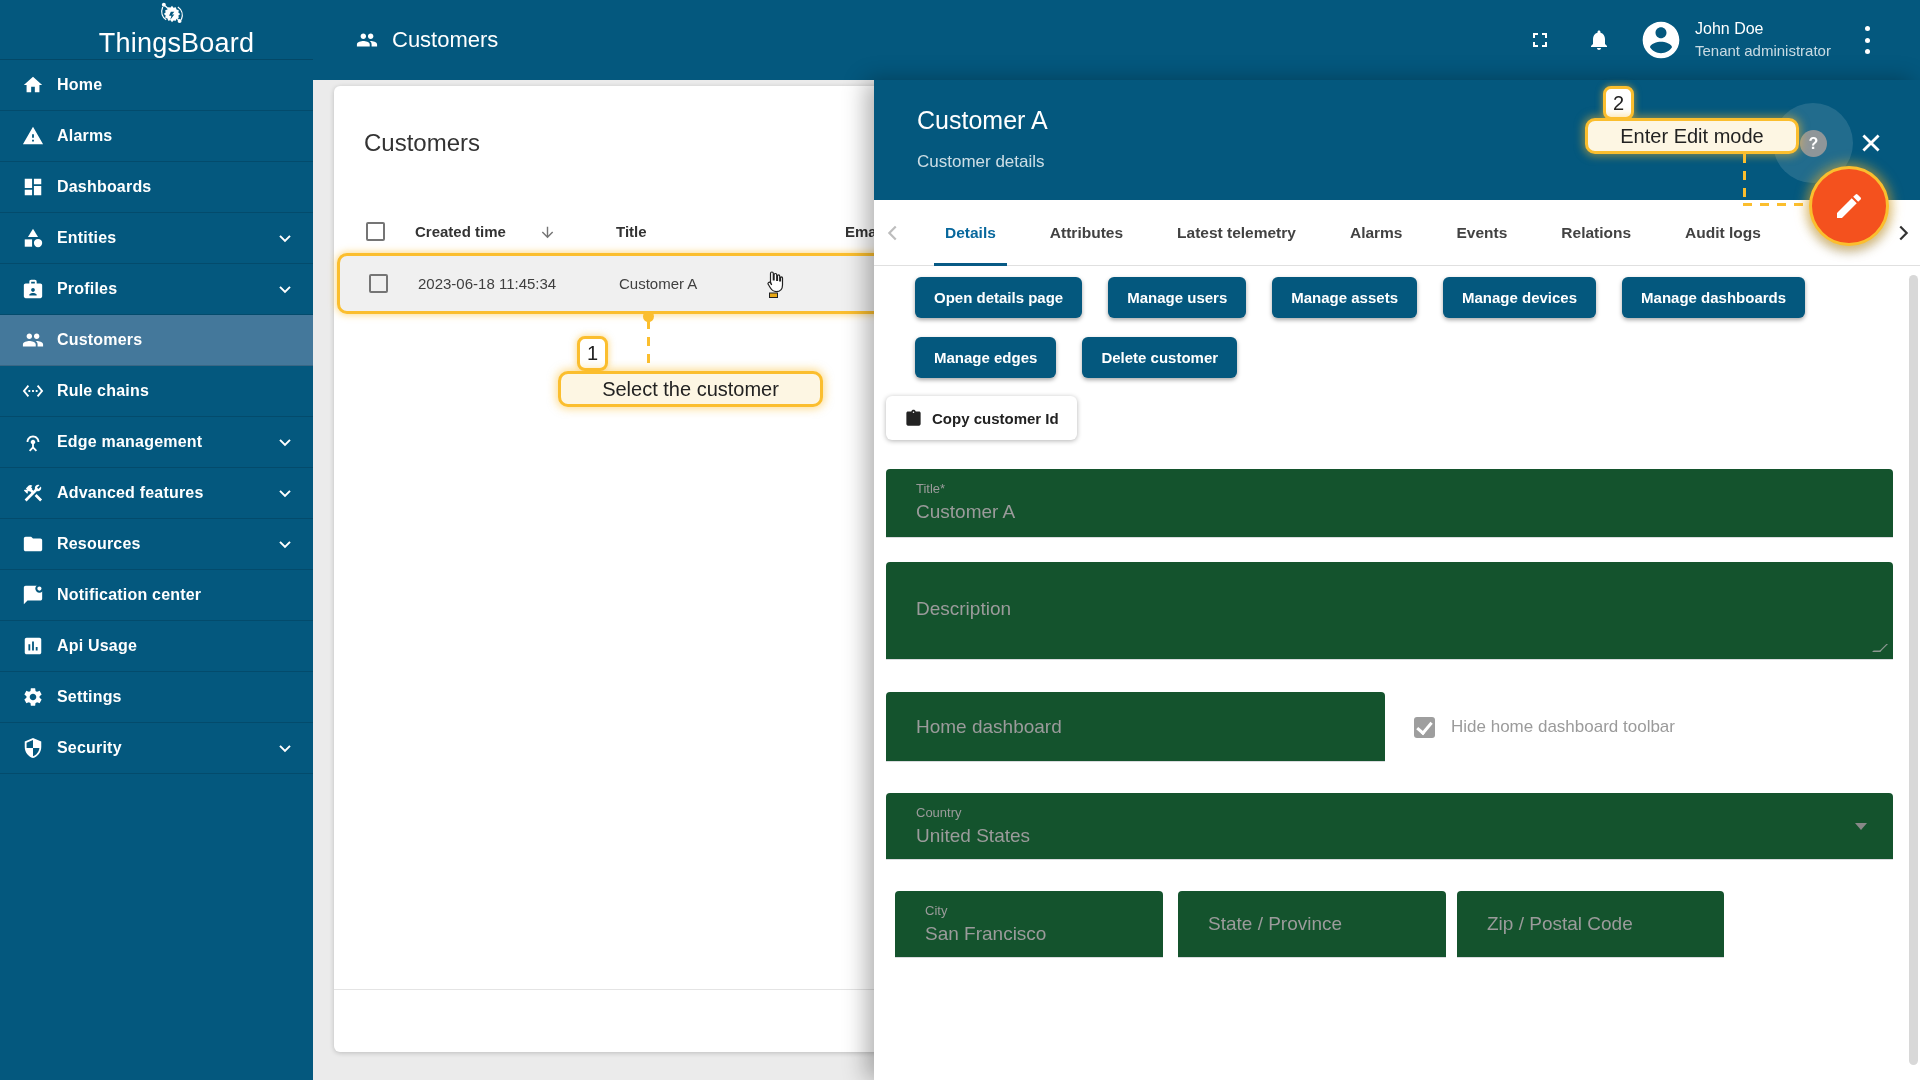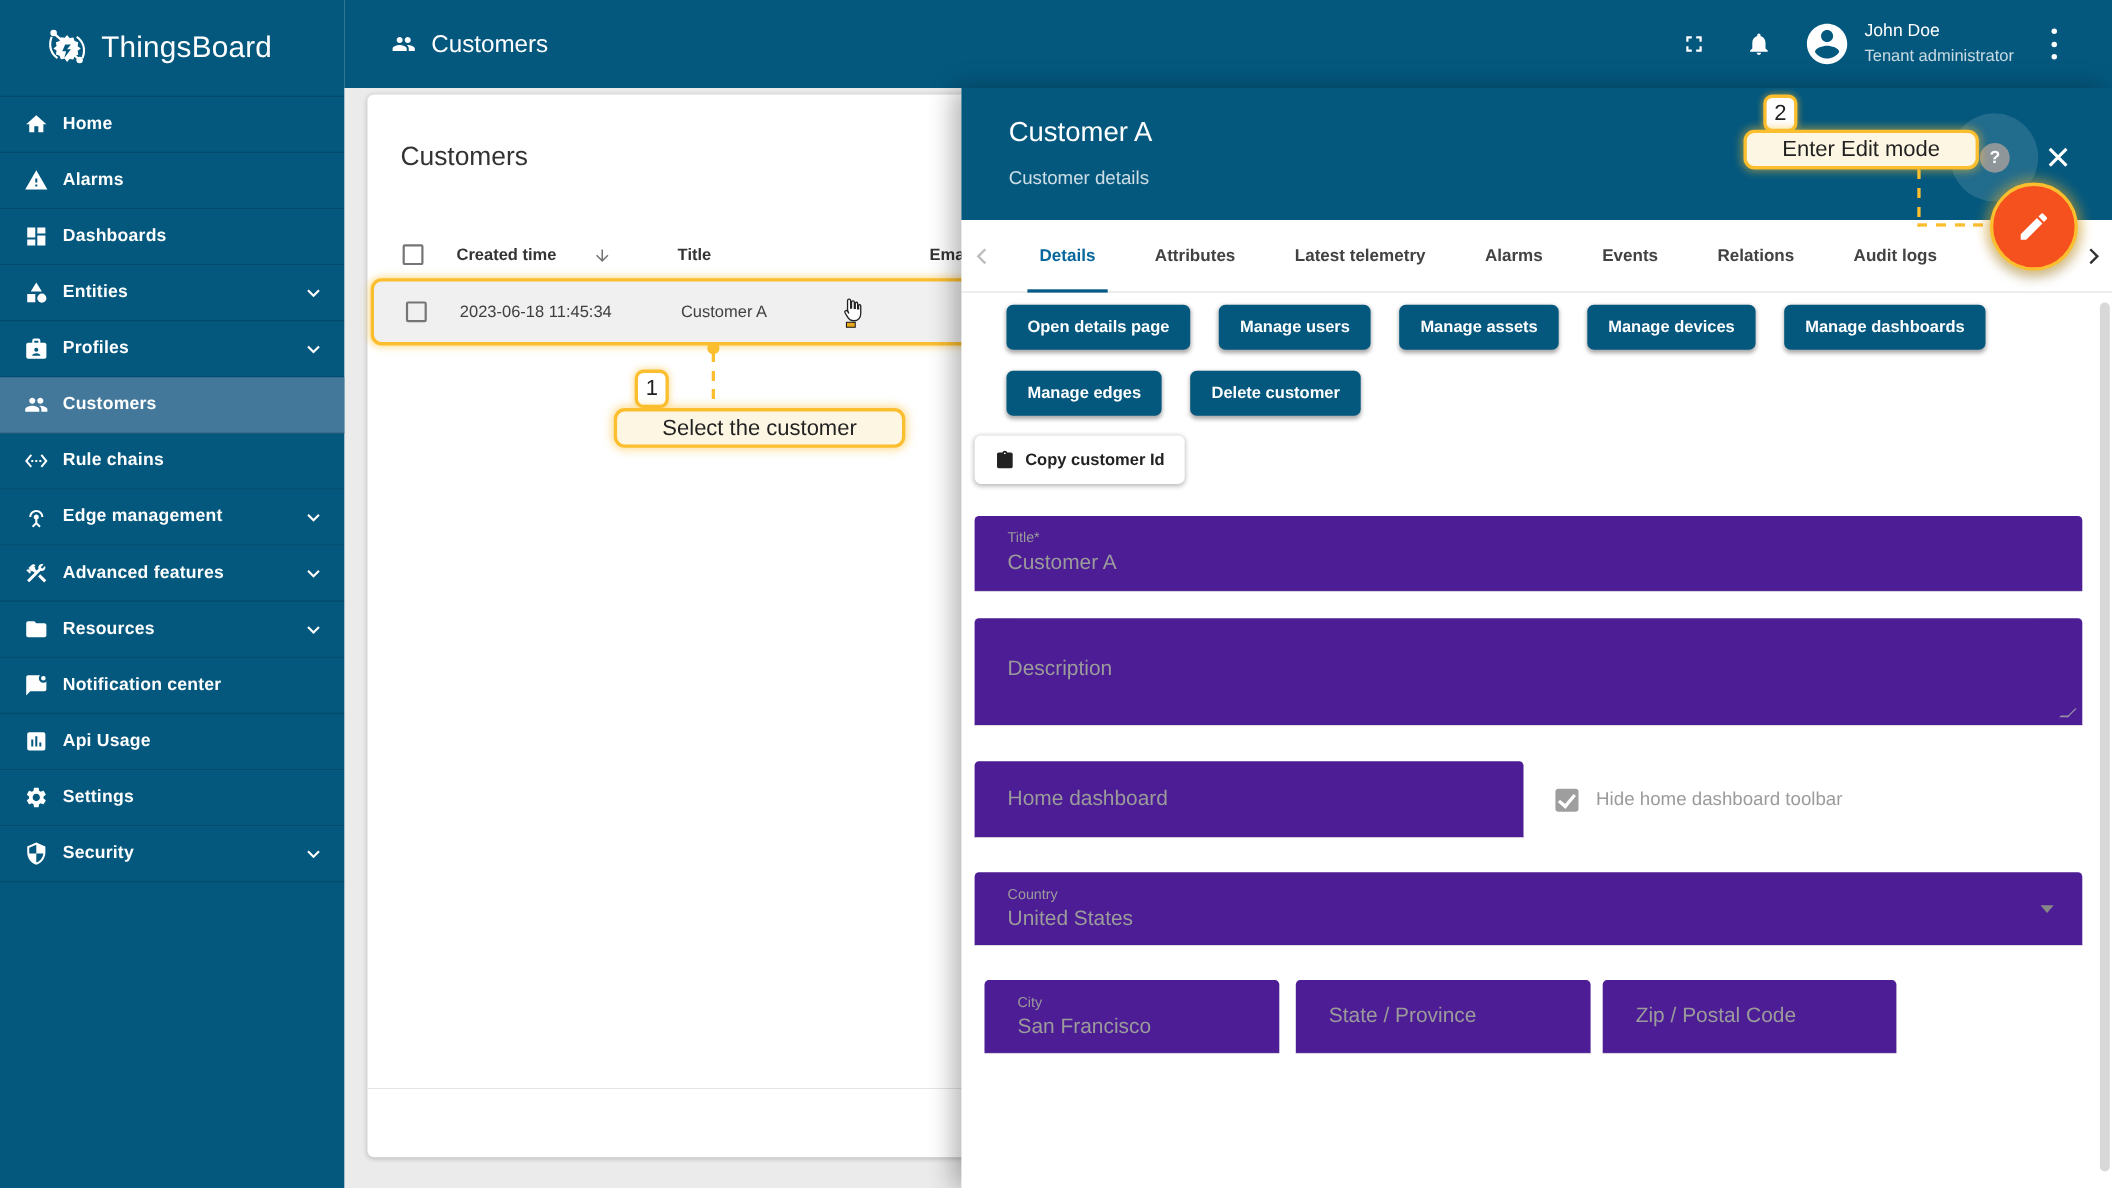--- a/index.html
+++ b/index.html
@@ -8,21 +8,21 @@
     --amber:#fbbe2e;
     --orange:#f4511e;
     --bg:#ebebeb;
   }
   *{box-sizing:border-box;margin:0;padding:0;}
   html,body{width:1920px;height:1080px;overflow:hidden;}
   body{font-family:"Liberation Sans",sans-serif;background:var(--bg);position:relative;}
 
   
   .sidebar{position:absolute;left:0;top:0;width:313px;height:1080px;background:var(--primary);z-index:4;}
-  .logo-row{height:88px;display:flex;align-items:center;padding-left:40px;border-bottom:1px solid rgba(0,0,0,.18);}
+  .logo-row{height:60px;display:flex;align-items:center;padding-left:40px;border-bottom:1px solid rgba(0,0,0,.18);flex-direction:column;}
   .logo-mark{width:42px;height:42px;margin-right:10px;}
   .brand{color:#fff;font-size:27px;font-weight:400;letter-spacing:.2px;}
   .side-item{height:51px;display:flex;align-items:center;padding:0 18px 0 22px;border-bottom:1px solid rgba(0,0,0,.14);cursor:pointer;}
   .side-item.active{background:var(--primary-active);}
   .icn{width:22px;height:22px;fill:#fff;flex:0 0 22px;}
   .side-label{color:#fff;font-size:16px;font-weight:700;margin-left:13px;letter-spacing:.2px;}
   .side-chev{margin-left:auto;width:20px;height:20px;fill:none;stroke:#fff;stroke-width:2.4;}
 
   
   .topbar{position:absolute;left:313px;top:0;right:0;height:80px;background:var(--primary);z-index:3;}
@@ -91,21 +91,21 @@
   .tab.active::after{content:"";position:absolute;left:16px;right:16px;bottom:0;height:3px;background:#075a85;}
 
   
   .btn-row{position:absolute;left:12px;display:flex;gap:26px;padding-left:29px;}
   .row1{top:197px;}
   .row2{top:257px;}
   .pbtn{height:41px;background:var(--primary);color:#fff;border:none;border-radius:6px;font-size:15px;font-weight:700;font-family:inherit;padding:0 19px;box-shadow:0 2px 4px rgba(0,0,0,.35);cursor:pointer;}
   .copy-btn{position:absolute;left:12px;top:316px;height:44px;background:#fff;border:none;border-radius:6px;box-shadow:0 1px 5px rgba(0,0,0,.3);display:flex;align-items:center;padding:0 18px;font-size:15px;font-weight:700;color:#222;font-family:inherit;cursor:pointer;}
   .copy-btn svg{width:19px;height:19px;fill:#222;margin-right:9px;}
 
-  .field{position:absolute;background:#4c1d95;border-bottom:1px solid #d9dbde;border-radius:4px 4px 0 0;}
+  .field{position:absolute;background:#14532d;border-bottom:1px solid #d9dbde;border-radius:4px 4px 0 0;}
   .f-label{position:absolute;left:30px;top:12px;font-size:13px;color:#9b9b9b;}
   .f-value{position:absolute;left:30px;top:32px;font-size:19px;color:#9b9b9b;}
   .f-ph{position:absolute;left:30px;top:50%;transform:translateY(-50%);font-size:19px;color:#9b9b9b;}
   .f-title{left:12px;top:389px;width:1007px;height:69px;}
   .f-desc{left:12px;top:482px;width:1007px;height:98px;}
   .f-desc .f-ph{top:36px;transform:none;}
   .resize-glyph{position:absolute;right:8px;bottom:6px;width:10px;height:10px;border-right:2px solid #aaa;border-bottom:2px solid #aaa;transform:skew(-45deg) scale(.8);opacity:.8;}
   .f-home{left:12px;top:612px;width:499px;height:70px;}
   .chk-row{position:absolute;left:540px;top:612px;height:70px;display:flex;align-items:center;}
   .chk{width:21px;height:21px;border-radius:3px;background:#9e9e9e;position:relative;}

